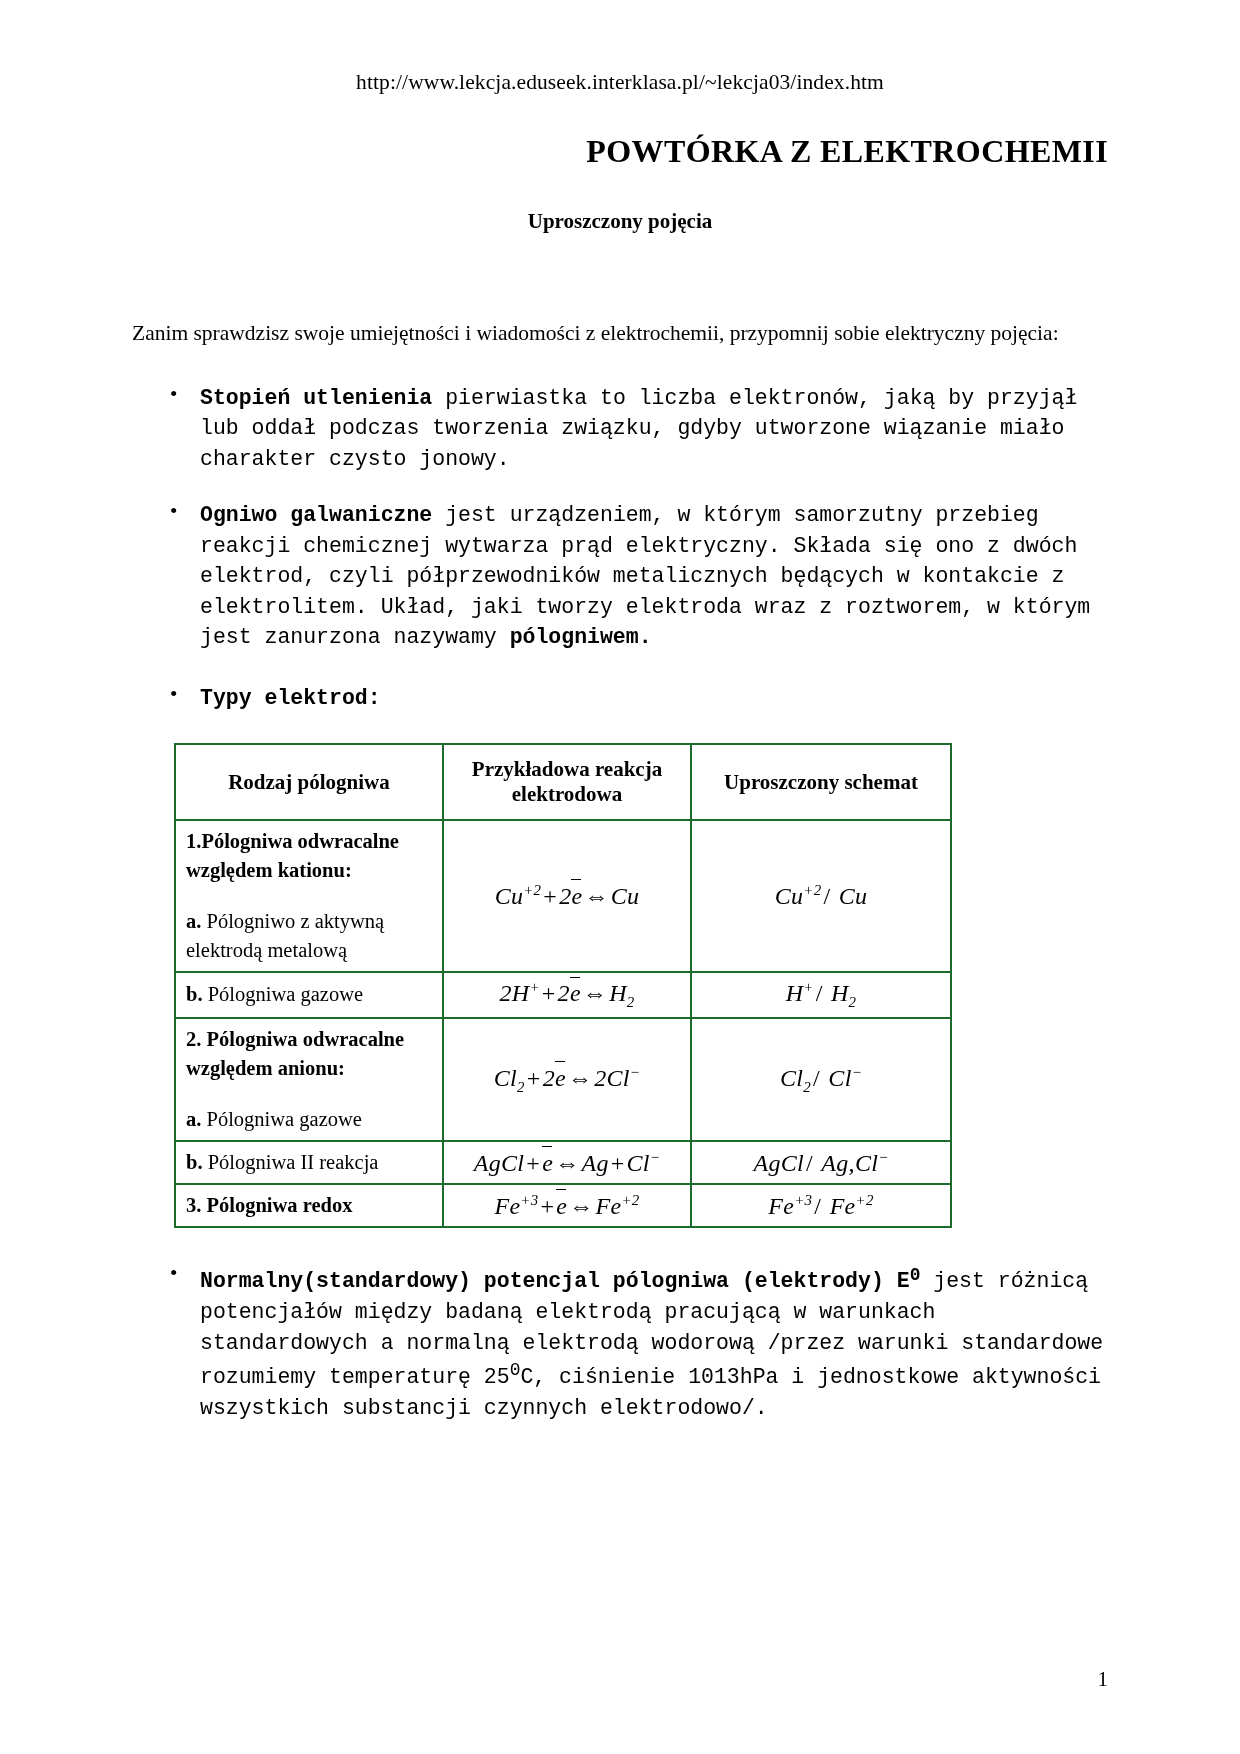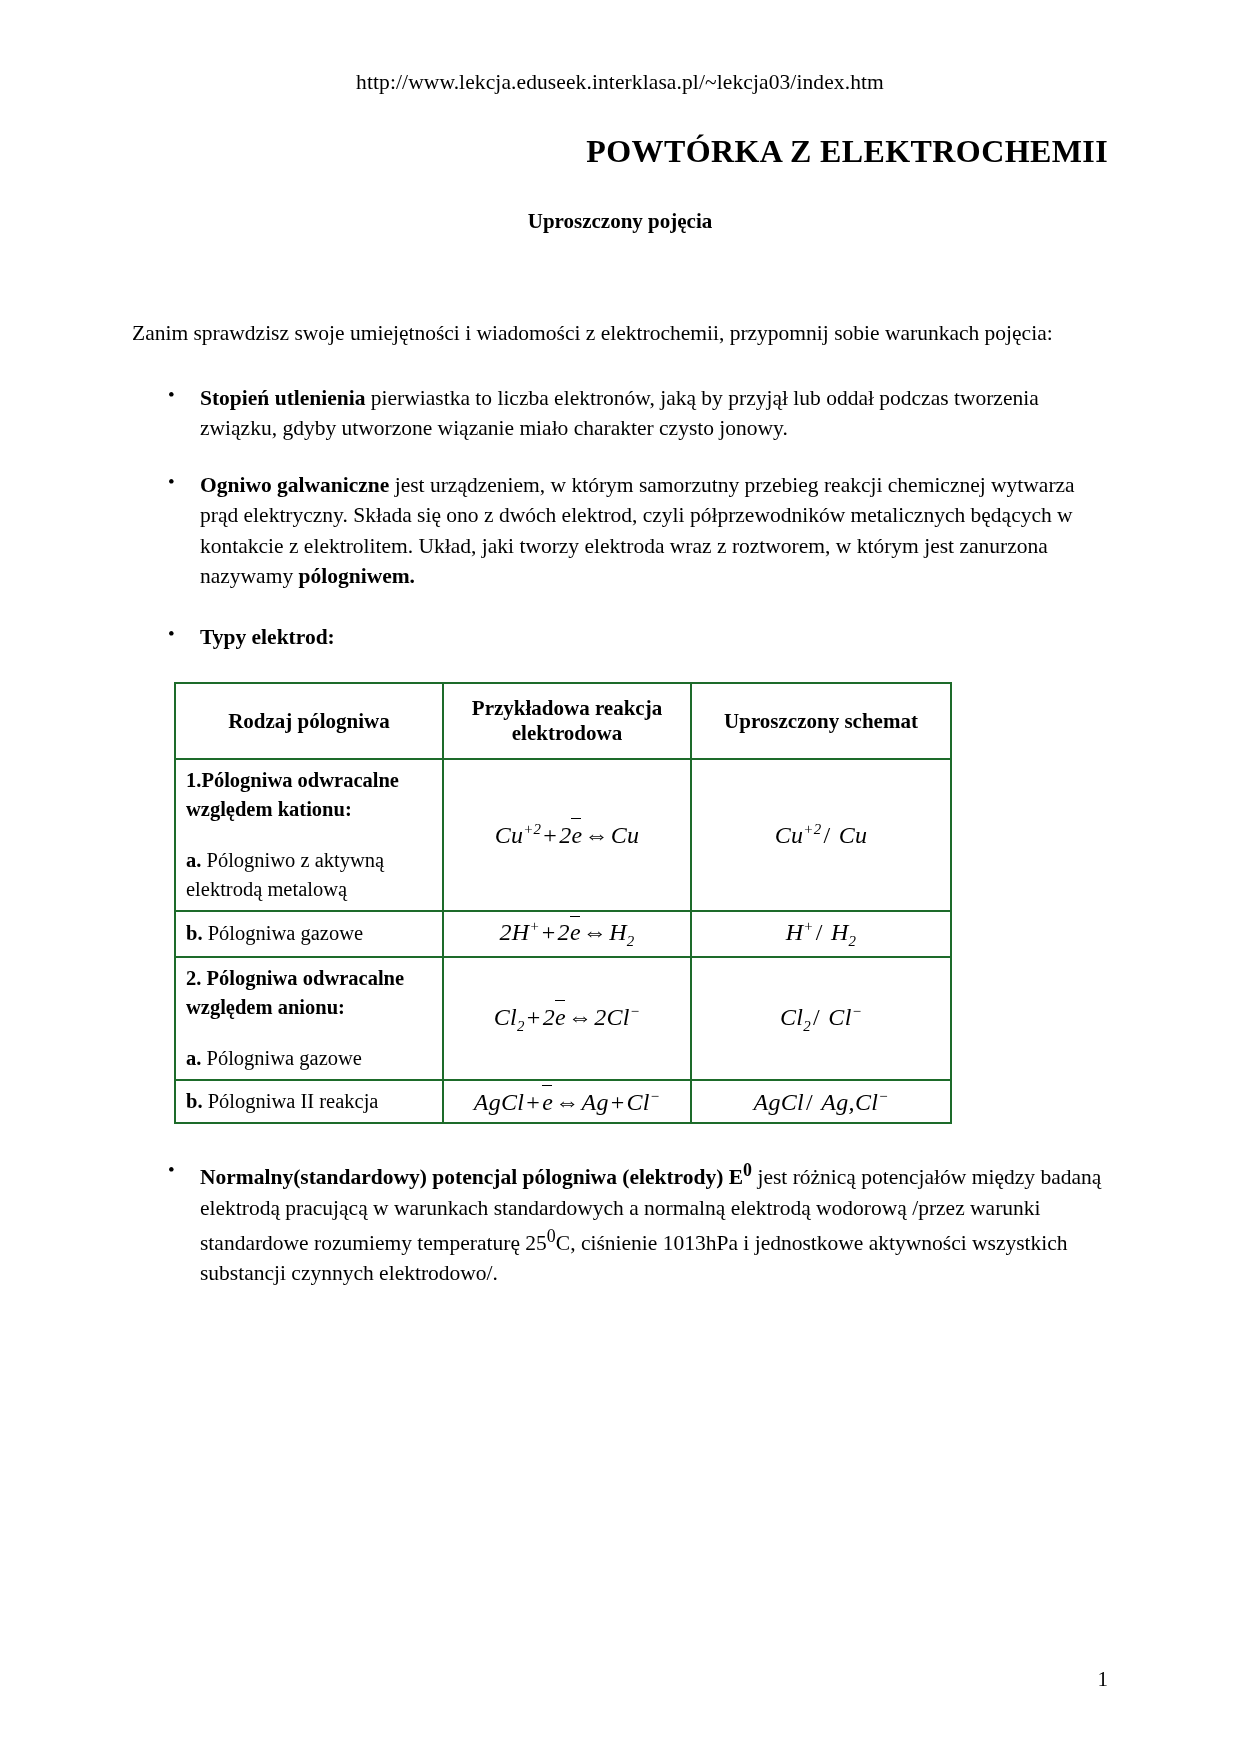--- a/index.html
+++ b/index.html
@@ -56,20 +56,21 @@
     list-style: none;
     margin: 34px 0 0 0;
     padding: 0;
   }
   ul.bullets > li {
     position: relative;
     padding-left: 68px;
     font-size: 21.5px;
     line-height: 1.42;
     margin-bottom: 26px;
+    font-family: Liberation Mono, monospace;
   }
   ul.bullets > li::before {
     content: "\2022";
     position: absolute;
     left: 36px;
     top: -1px;
     font-size: 19px;
   }
   ul.bullets.tight > li {
     margin-bottom: 2px;
@@ -173,21 +174,21 @@
 <body>
 
 <div class="page">
 
   <div class="url-line">http://www.lekcja.eduseek.interklasa.pl/~lekcja03/index.htm</div>
 
   <h1 class="doc-title">POWTÓRKA Z ELEKTROCHEMII</h1>
 
   <h2 class="doc-subtitle">Uproszczony pojęcia</h2>
 
-  <p class="intro">Zanim sprawdzisz swoje umiejętności i wiadomości z elektrochemii, przypomnij sobie warunkach pojęcia:</p>
+  <p class="intro">Zanim sprawdzisz swoje umiejętności i wiadomości z elektrochemii, przypomnij sobie elektryczny pojęcia:</p>
 
   <ul class="bullets">
     <li>
       <b>Stopień utlenienia</b><span> pierwiastka to liczba elektronów, jaką by przyjął lub oddał podczas tworzenia związku, gdyby utworzone wiązanie miało charakter czysto jonowy.</span>
     </li>
     <li>
       <b>Ogniwo galwaniczne</b><span> jest urządzeniem, w którym samorzutny przebieg reakcji chemicznej wytwarza prąd elektryczny. Składa się ono z dwóch elektrod, czyli półprzewodników metalicznych będących w kontakcie z elektrolitem. Układ, jaki tworzy elektroda wraz z roztworem, w którym jest zanurzona nazywamy </span><b>pólogniwem.</b>
     </li>
     <li class="types-bullet no-gap">
       <b>Typy elektrod:</b>
@@ -250,20 +251,31 @@
           <b>b.</b><span> Pólogniwa II reakcja</span>
         </td>
         <td class="eq-cell">
           <span class="eq"><i>AgCl</i><span class="op">+</span><span class="ebar">e</span><span class="op">⇔</span><i>Ag</i><span class="op">+</span><i>Cl</i><sup>−</sup></span>
         </td>
         <td class="eq-cell">
           <span class="eq"><i>AgCl</i><span class="op">/</span>&nbsp;<i>Ag</i>,<i>Cl</i><sup>−</sup></span>
         </td>
       </tr>
 
+      <tr>
+        <td class="label-cell">
+          <b>3. Pólogniwa redox</b>
+        </td>
+        <td class="eq-cell">
+          <span class="eq"><i>Fe</i><sup>+3</sup><span class="op">+</span><span class="ebar">e</span><span class="op">⇔</span><i>Fe</i><sup>+2</sup></span>
+        </td>
+        <td class="eq-cell">
+          <span class="eq"><i>Fe</i><sup>+3</sup><span class="op">/</span>&nbsp;<i>Fe</i><sup>+2</sup></span>
+        </td>
+      </tr>
     </tbody>
   </table>
 
   <ul class="bullets tight bottom-bullets">
     <li class="final-bullet">
       <b>Normalny(standardowy) potencjal pólogniwa (elektrody) E</b><b><sup>0</sup></b><span> jest różnicą potencjałów między badaną elektrodą pracującą w warunkach standardowych a normalną elektrodą wodorową  /przez warunki standardowe rozumiemy temperaturę 25</span><sup>0</sup><span>C, ciśnienie 1013hPa i jednostkowe aktywności wszystkich substancji czynnych elektrodowo/.</span>
     </li>
   </ul>
 
   <div class="page-number">1</div>

